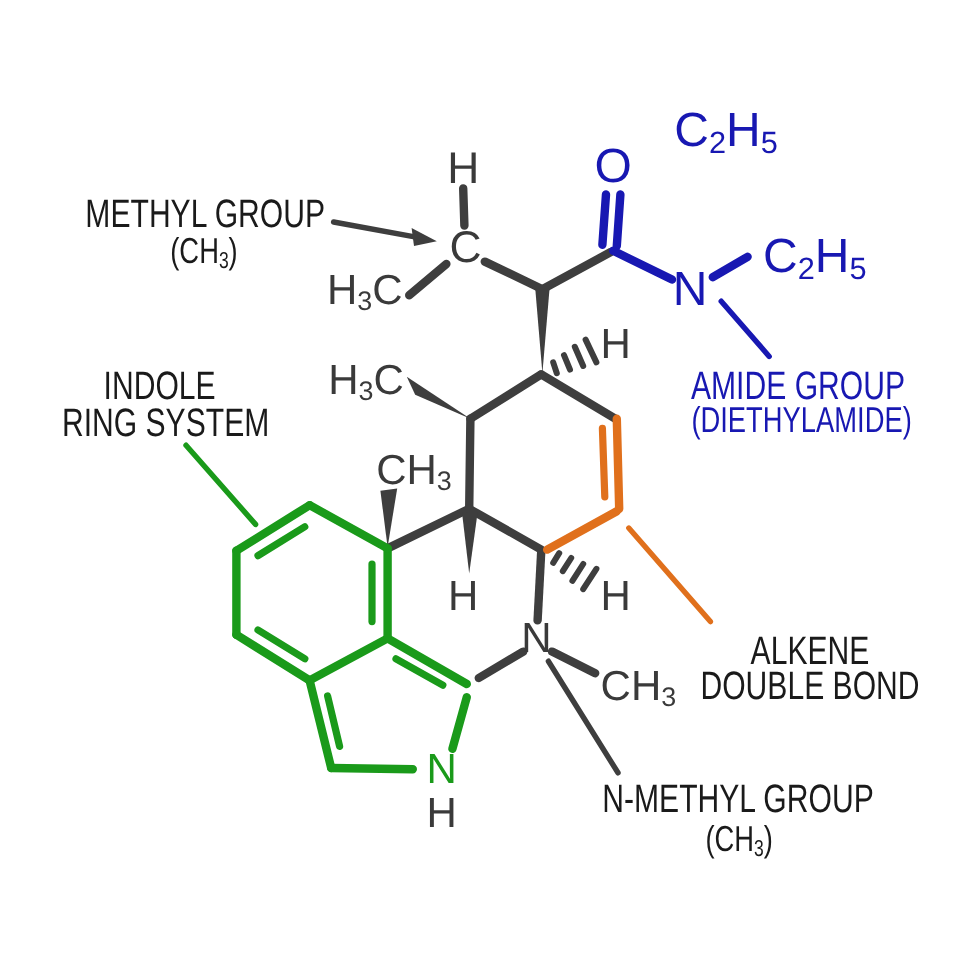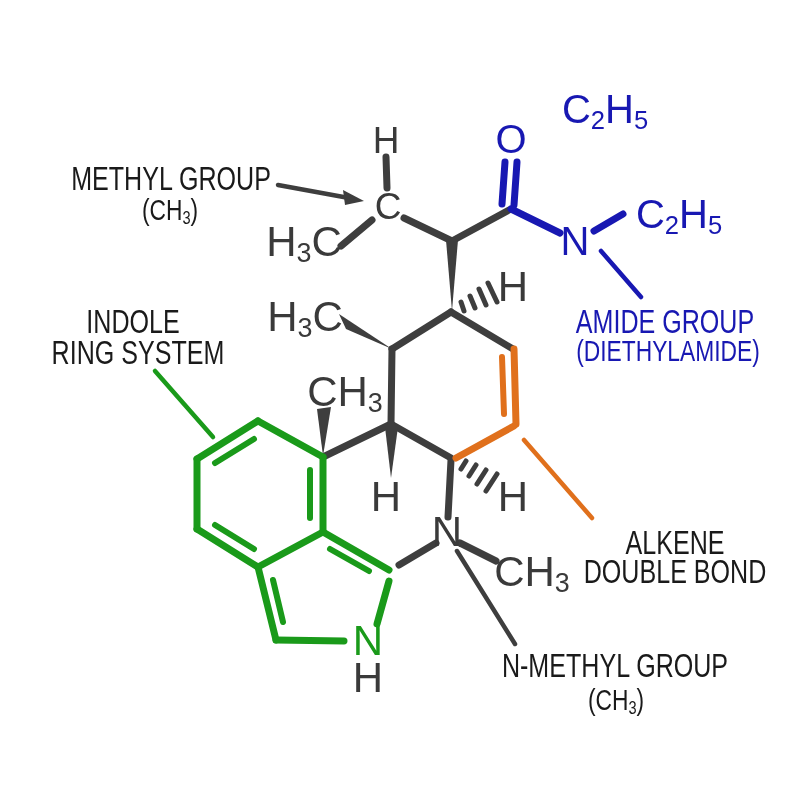--- a/index.html
+++ b/index.html
@@ -15,21 +15,21 @@
   .dash-orange{stroke:var(--c-orange);stroke-width:6;stroke-linecap:round;fill:none;}
   .pointer-dark{stroke:var(--c-bond);stroke-width:4.5;stroke-linecap:round;}
   .pointer-green{stroke:var(--c-green);stroke-width:4.5;stroke-linecap:round;}
   .pointer-blue{stroke:var(--c-blue);stroke-width:4.5;stroke-linecap:round;}
   .pointer-orange{stroke:var(--c-orange);stroke-width:4.5;stroke-linecap:round;}
   .wedge{fill:var(--c-bond);stroke:none;}
   .hash{stroke:var(--c-bond);stroke-width:5;stroke-linecap:round;}
   .arrowhead{fill:var(--c-bond);stroke:none;}
   
   .atom{position:absolute;transform:translate(-50%,-50%);color:var(--c-text);
-        font-size:42px;white-space:nowrap;line-height:1;}
+        font-size:35px;white-space:nowrap;line-height:1;}
   .atom.big{font-size:40px;}
   .atom.med{font-size:37px;}
   .atom.blue{color:var(--c-blue);}
   .atom.green{color:var(--c-green);}
   .atom sub{font-size:0.64em;vertical-align:-0.22em;line-height:0;}
   
   .note{position:absolute;transform:translate(-50%,-50%) scaleX(0.76);transform-origin:center;
         color:var(--c-label);font-size:33px;white-space:nowrap;line-height:1;}
   .note.paren{font-size:30px;}
   .note.blue{color:var(--c-blue);}

